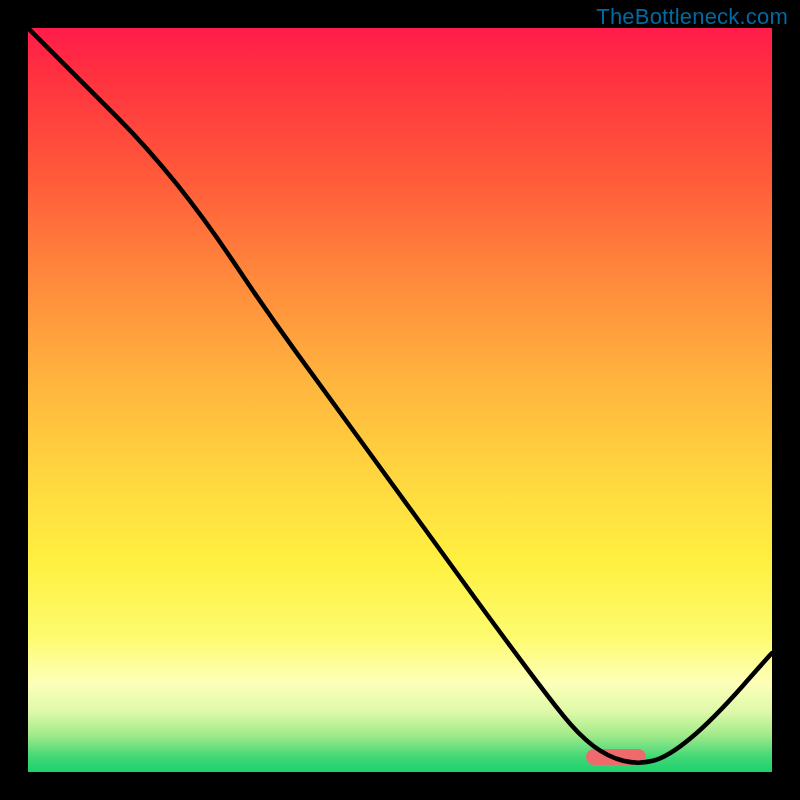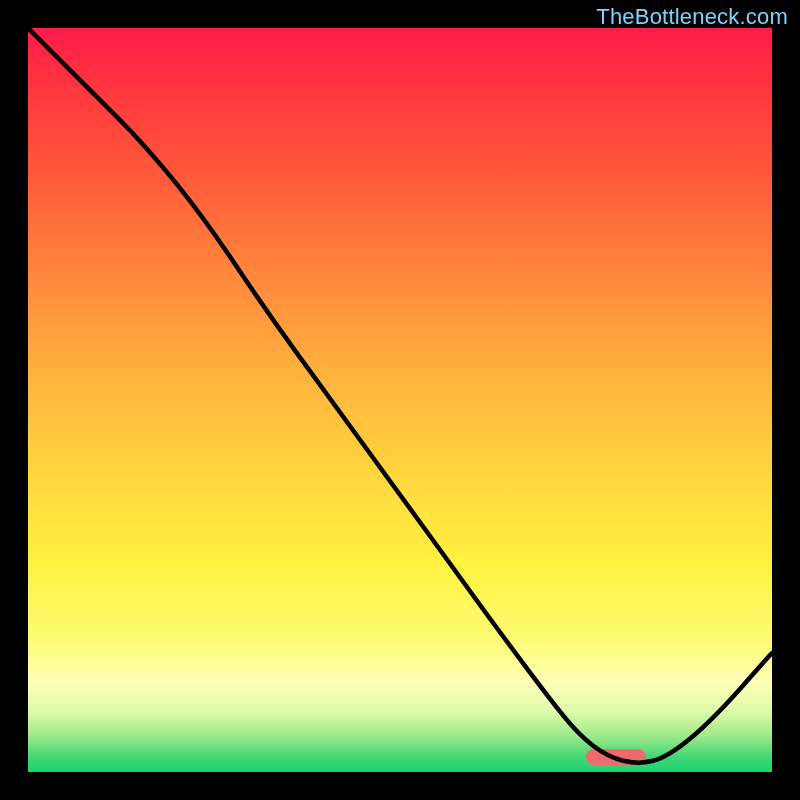--- a/index.html
+++ b/index.html
@@ -8,21 +8,21 @@
     width: 800px;
     height: 800px;
     background: #000;
     overflow: hidden;
     font-family: Arial, Helvetica, sans-serif;
   }
   .attribution {
     position: absolute;
     top: 4px;
     right: 12px;
-    color: #7dd3fc;
+    color: #0369a1;
     font-size: 22px;
     font-weight: 400;
     z-index: 10;
     letter-spacing: 0.2px;
     margin-left: 44px;
   }
   .plot-frame {
     position: absolute;
     top: 28px;
     left: 28px;

